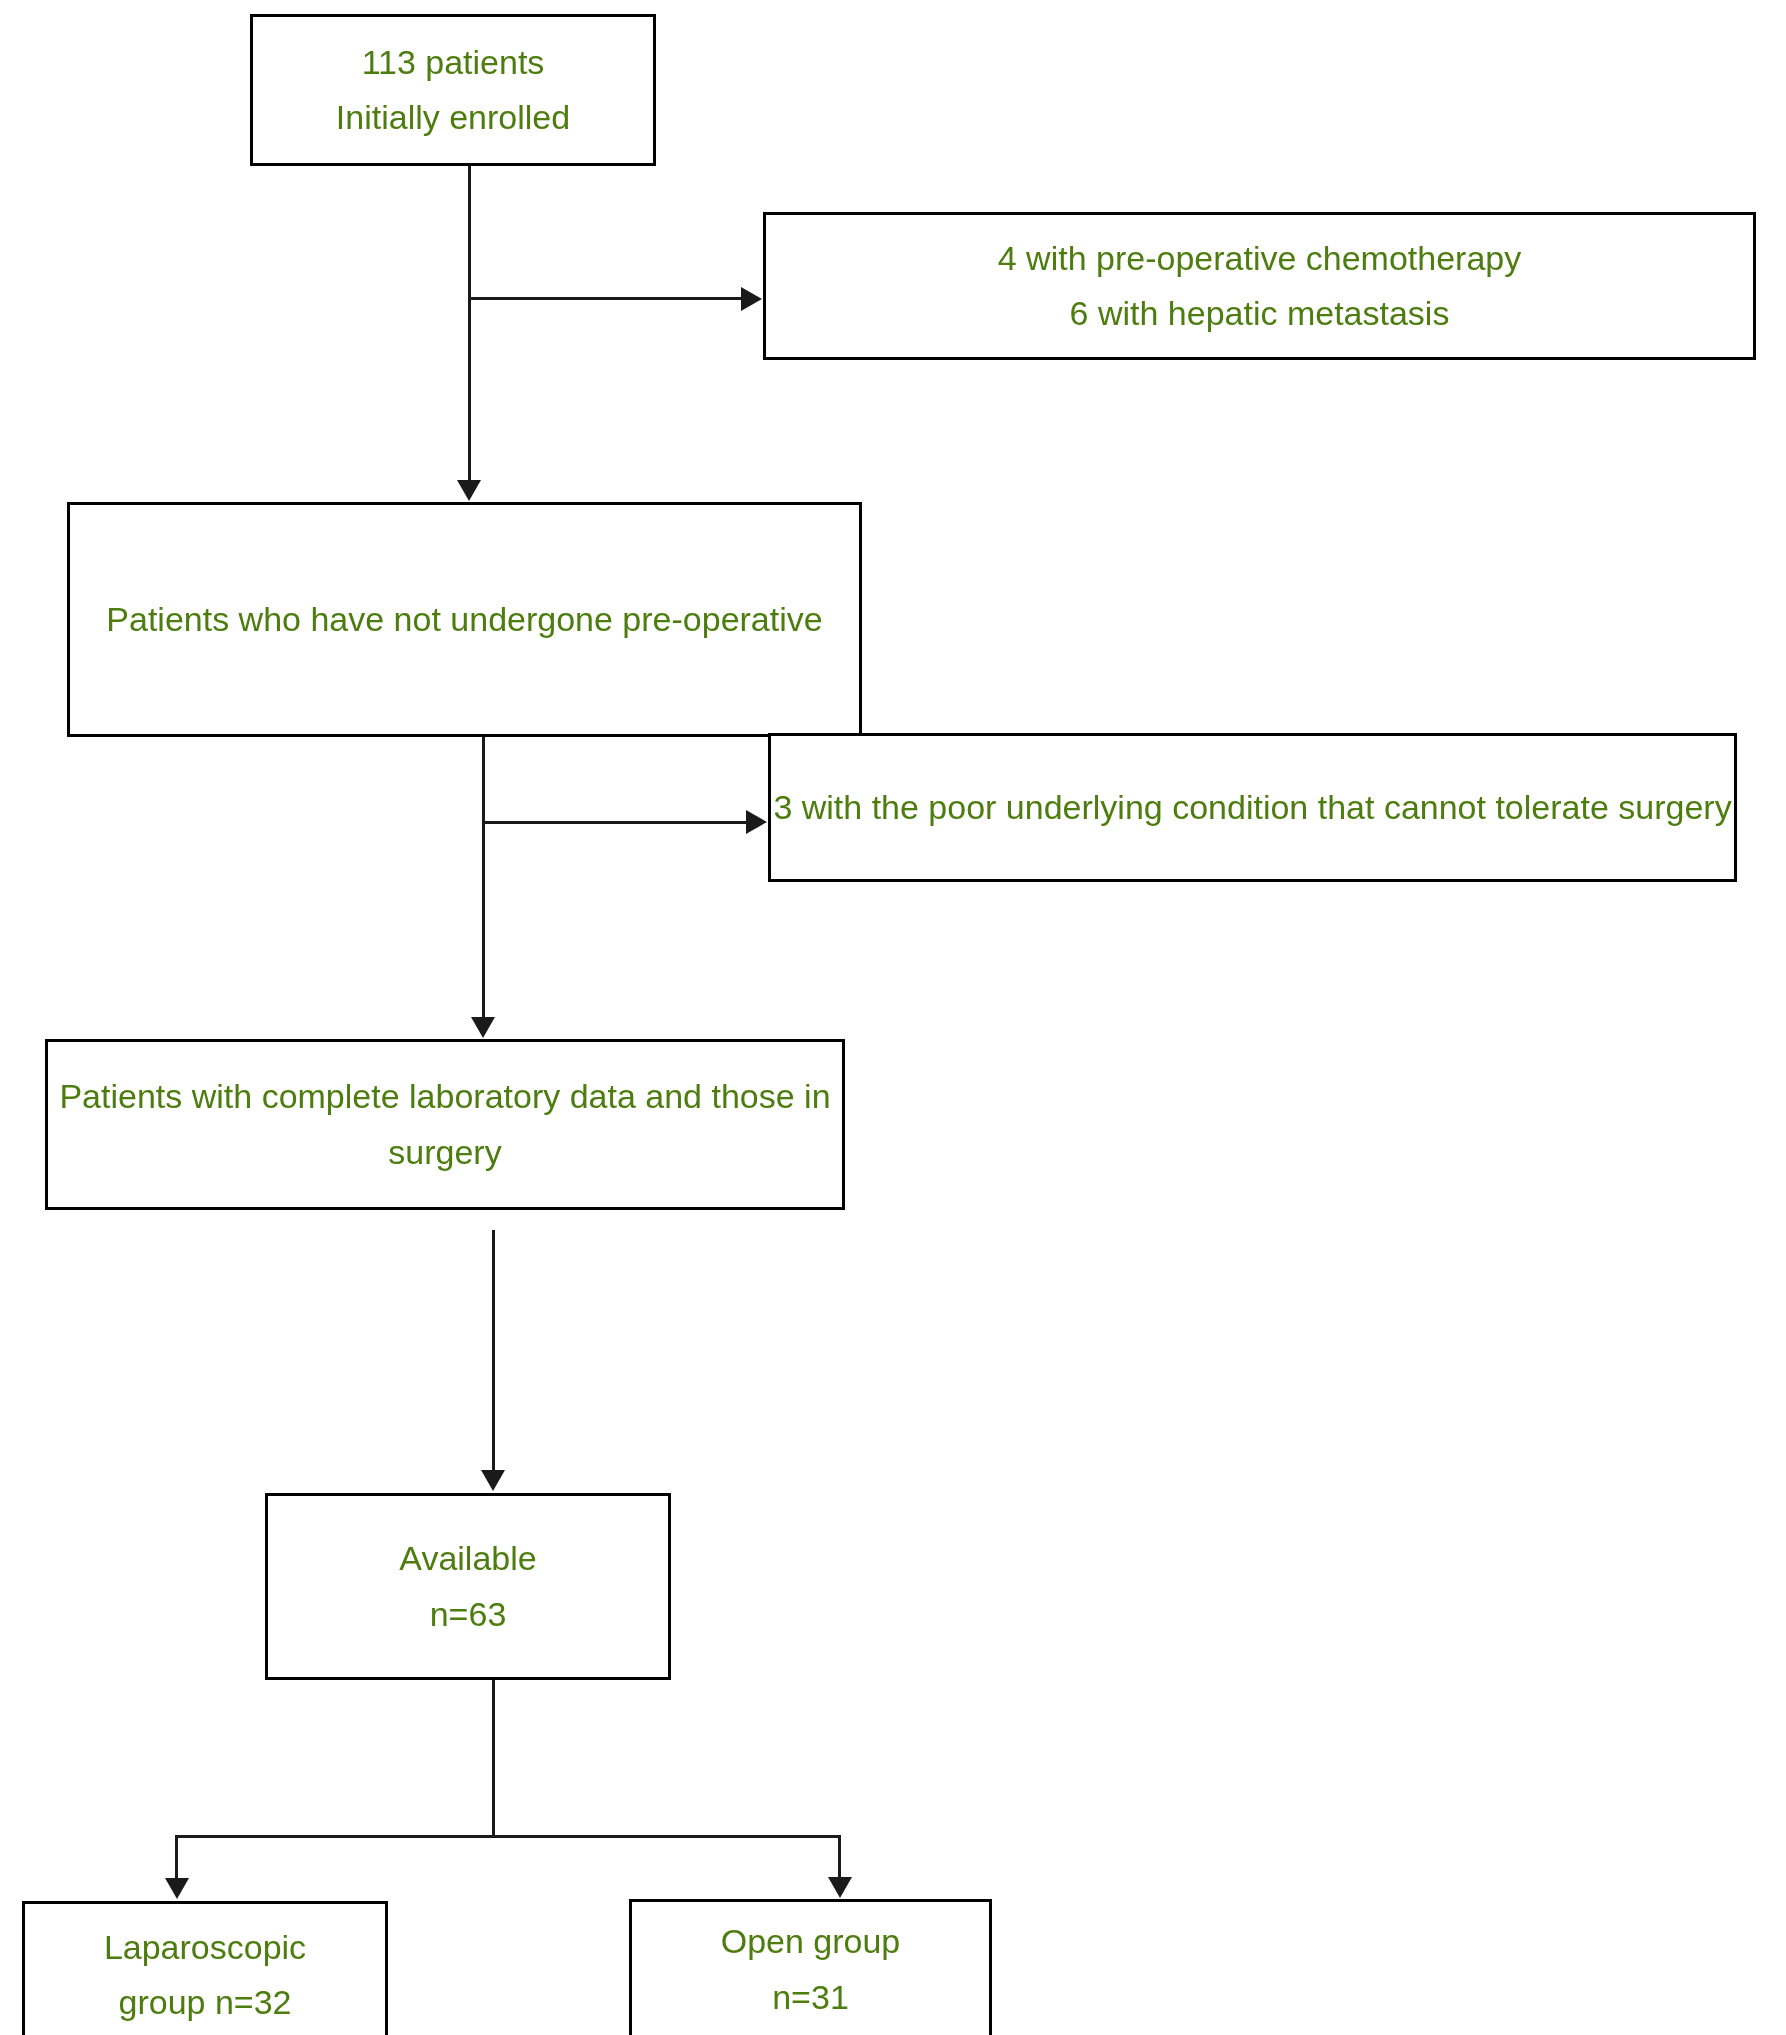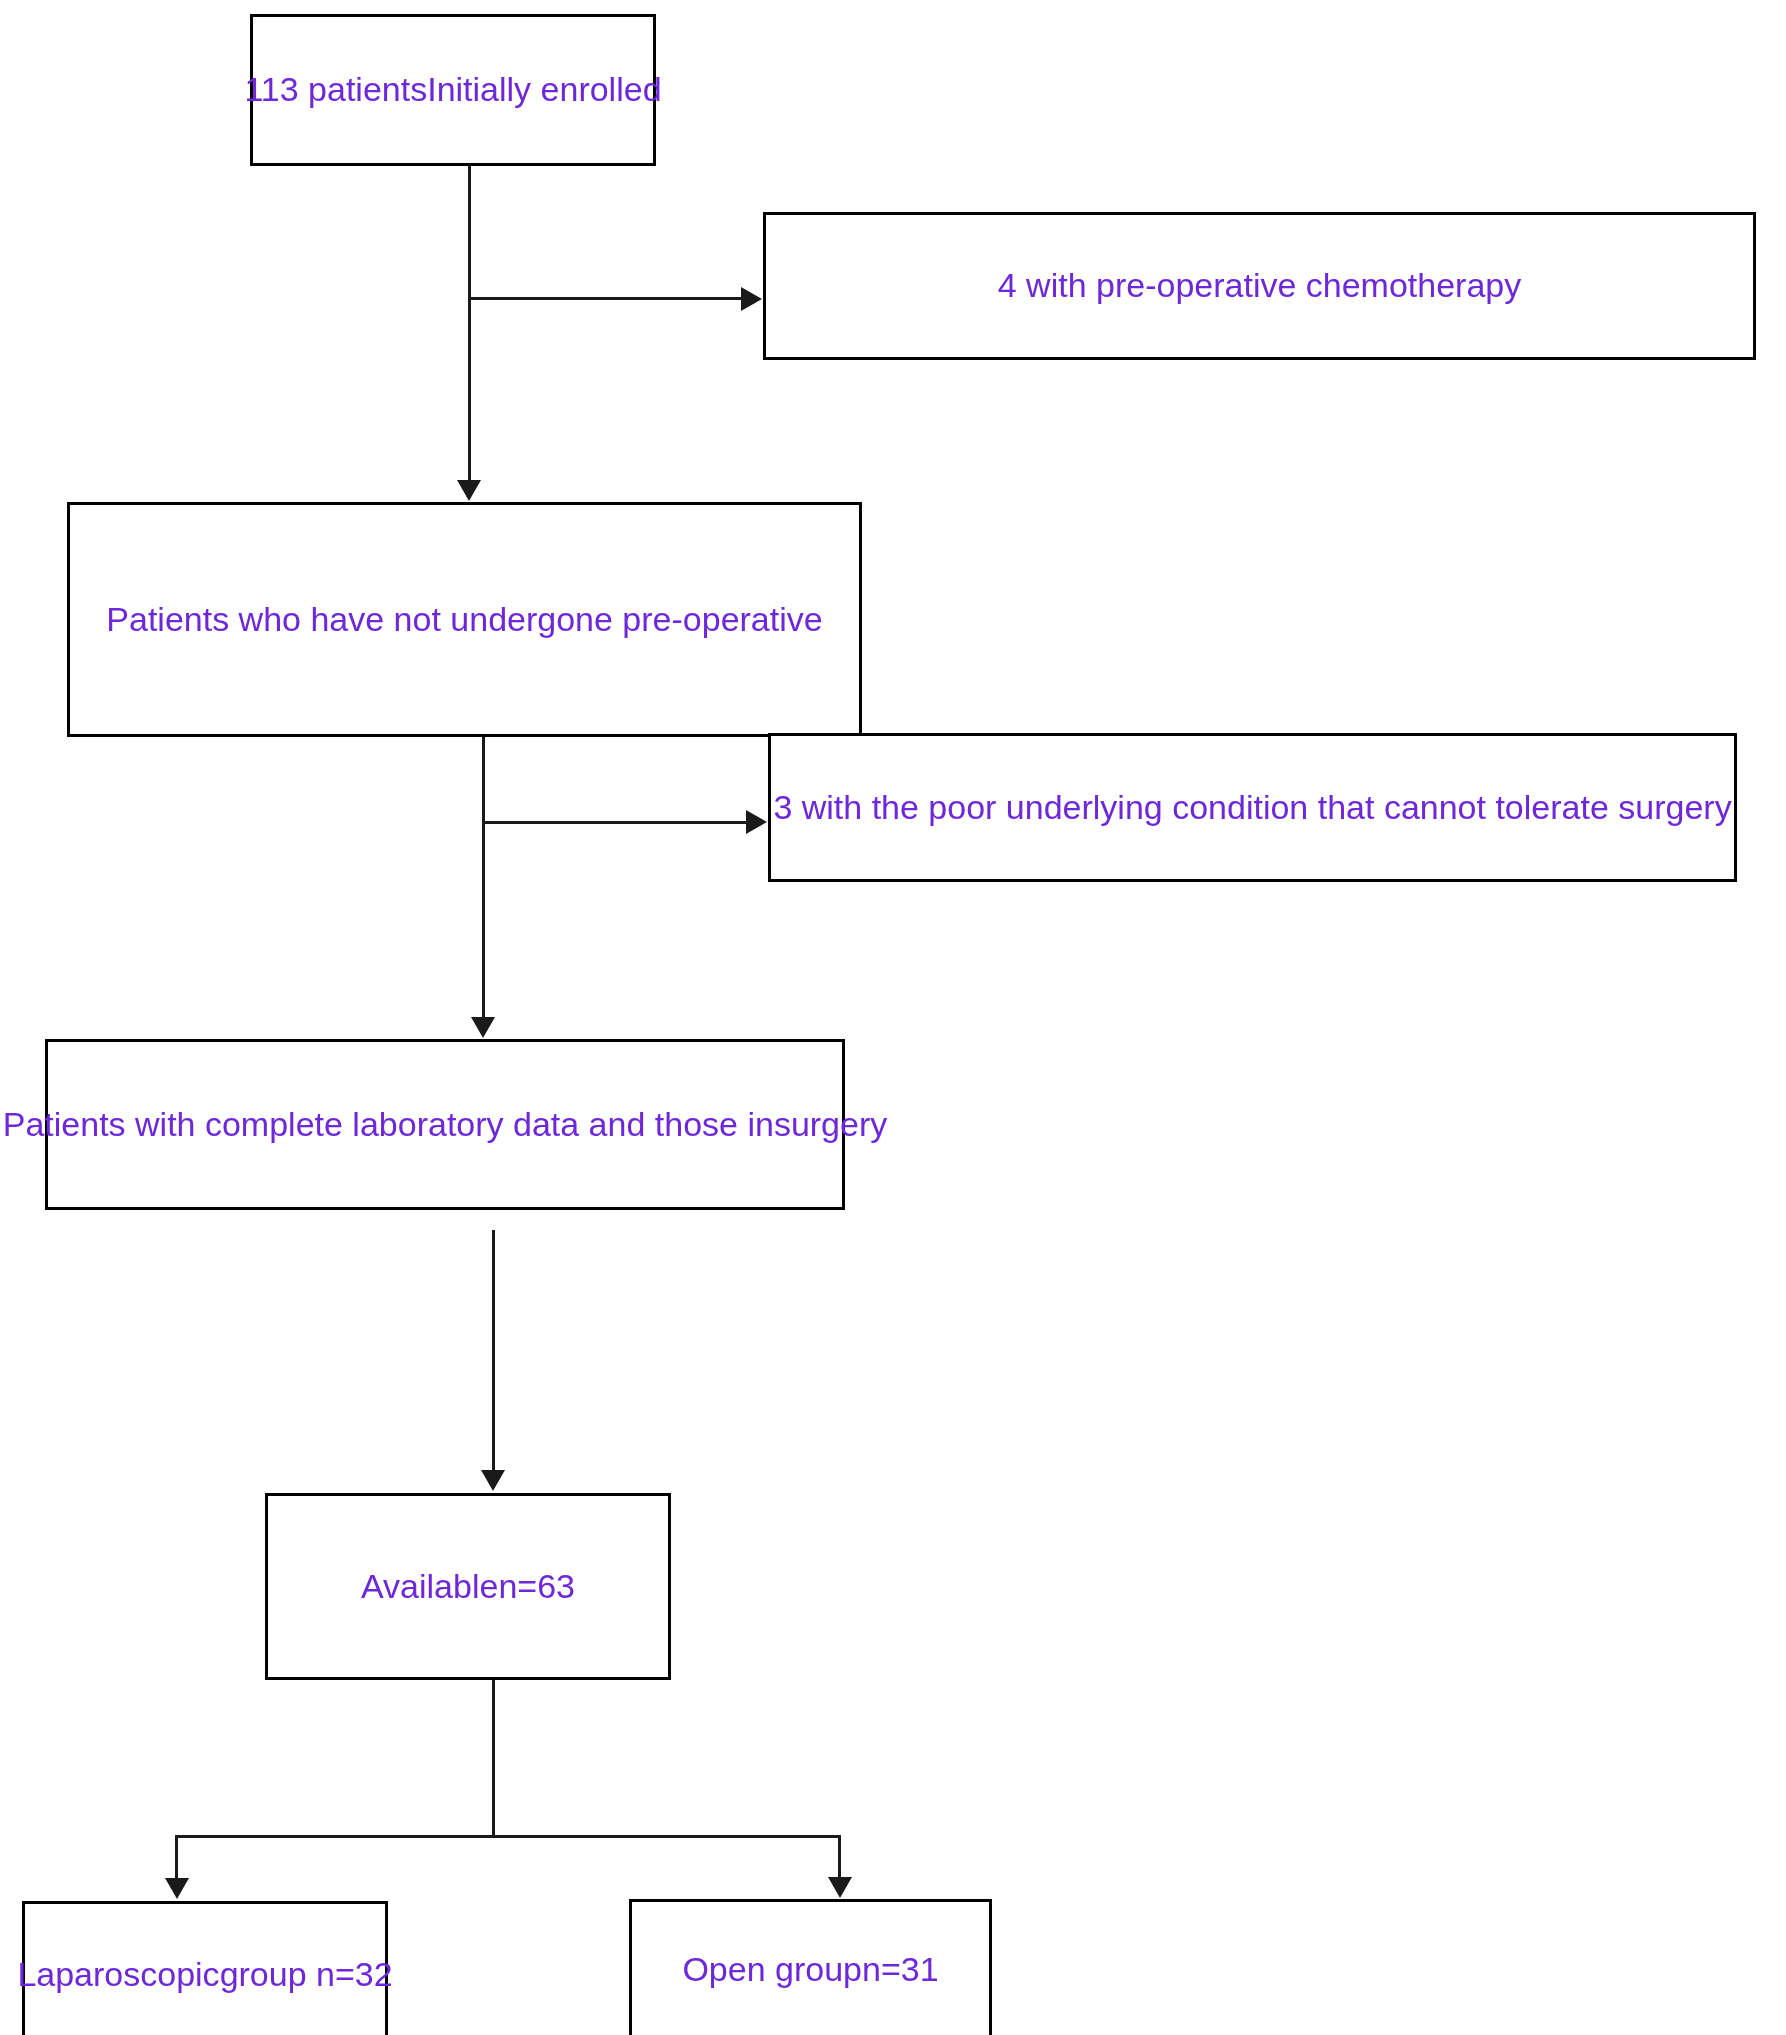--- a/index.html
+++ b/index.html
@@ -17,24 +17,25 @@
     height: 2035px;
     background: #ffffff;
     overflow: hidden;
   }
   .node {
     position: absolute;
     box-sizing: border-box;
     border: 3.5px solid #000000;
     background: #ffffff;
     display: flex;
+    flex-direction: column;
     align-items: center;
     justify-content: center;
     text-align: center;
-    color: #6d28d9;
+    color: #4d7c0f;
     font-size: 34px;
     line-height: 1.62;
     padding: 4.2px 10px;
     z-index: 3;
   }
   .node .ln {
     display: block;
     white-space: nowrap;
   }
 
@@ -128,20 +129,21 @@
   <div class="arrow-down" id="arrow-to-lap"></div>
   <div class="arrow-down" id="arrow-to-open"></div>
 
   <div class="node" id="node-enrolled">
     <span class="ln">113 patients</span>
     <span class="ln">Initially enrolled</span>
   </div>
 
   <div class="node" id="node-excl-1">
     <span class="ln">4 with pre-operative chemotherapy</span>
+    <span class="ln">6 with hepatic metastasis</span>
   </div>
 
   <div class="node" id="node-no-preop">
     <span class="ln">Patients who have not undergone pre-operative</span>
   </div>
 
   <div class="node" id="node-excl-2">
     <span class="ln">3 with the poor underlying condition that cannot tolerate surgery</span>
   </div>
 

